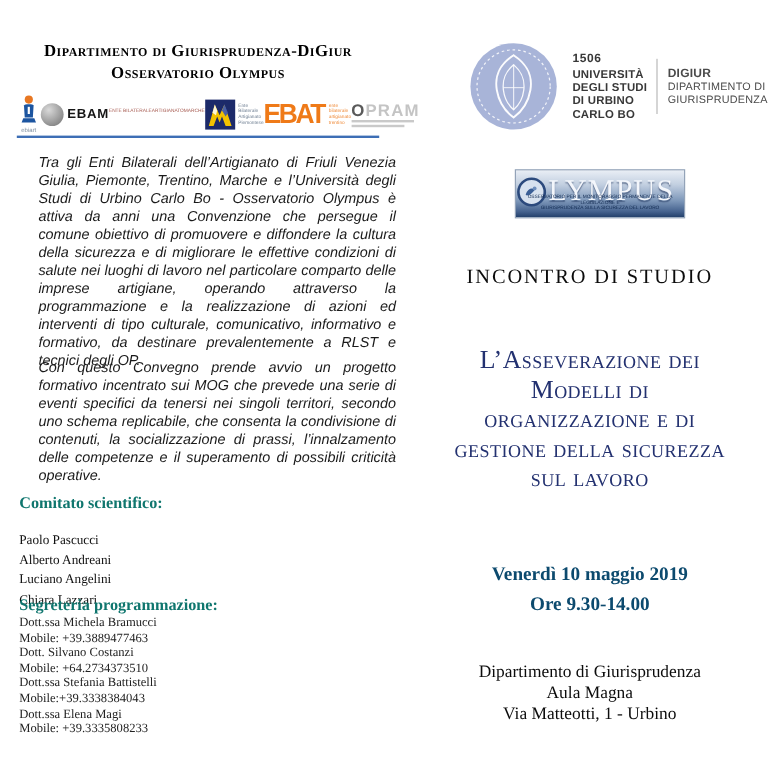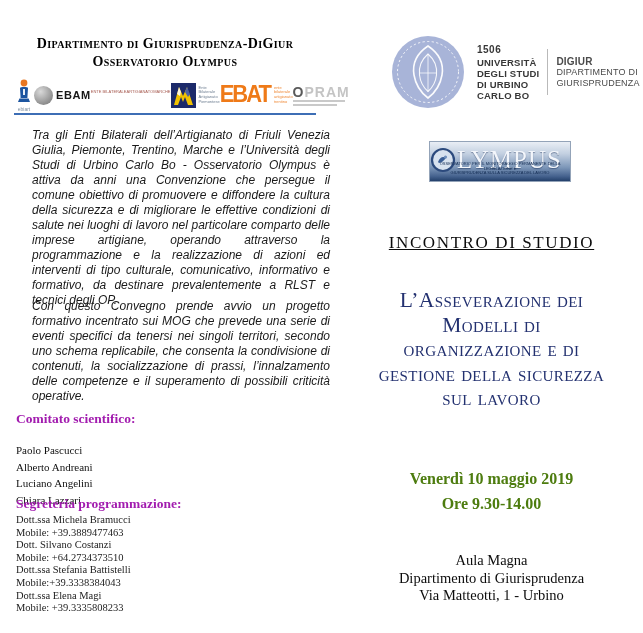--- a/index.html
+++ b/index.html
@@ -51,21 +51,21 @@
   .opram-bar.b1 { width:52px; } .opram-bar.b2 { width:44px; }
 
   .blue-rule { position:absolute; left:0; top:113px; width:302px; height:2px; background:#3d6eb5; }
 
   .para { position:absolute; left:18px; width:298px; text-align:justify;
     font-family:"Liberation Sans", sans-serif; font-style:italic;
     font-size:12px; line-height:15px; color:#1a1a1a; }
   .para-1 { top:128px; }
   .para-2 { top:299px; }
 
-  .sec-heading { position:absolute; left:2px; font-weight:bold; font-size:13.5px; color:#a21caf;text-align:center; }
+  .sec-heading { position:absolute; left:2px; font-weight:bold; font-size:13.5px; color:#0f766e;text-align:center; }
   .comitato-heading { top:411px; }
   .members { position:absolute; left:2px; top:442px; font-size:11px; line-height:16.5px; }
   .segreteria-heading { top:496px; }
   .contacts { position:absolute; left:2px; top:514px; font-size:10.5px; line-height:12.6px; color:#222; }
 
   
   .right-col { position:absolute; left:343px; top:0; width:297px; height:633px; }
 
   .uni-logo { position:absolute; left:48px; top:35px; display:flex; align-items:center; }
   .uni-text { margin-left:12px; display:flex; align-items:center; }
@@ -79,30 +79,30 @@
 
   .olympus-banner { position:absolute; left:86px; top:141px; width:142px; height:41px;
     background:linear-gradient(180deg,#e9eef5 0%,#c3d0e1 30%,#7d97b9 65%,#45628e 88%,#23406b 100%);
     border:1px solid #93a3b8; display:flex; align-items:center; justify-content:flex-start; }
   .olympus-inner { position:relative; display:flex; align-items:center; margin-top:-4px; }
   .olympus-rest { font-family:"Liberation Serif", serif; font-size:25px; color:#f3f6fb;
     letter-spacing:1px; text-shadow:0 1px 1px rgba(30,50,90,.55); margin-left:1px; }
   .olympus-subtitle { position:absolute; left:0; right:0; bottom:5px; text-align:center;
     font-family:"Liberation Sans", sans-serif; font-size:4px; line-height:4.6px; color:#122b52; }
 
-  .event-type { position:absolute; left:0; top:233px; width:297px; text-align:center;
-    font-size:17px; letter-spacing:1.6px; color:#0c0c0c;text-decoration:underline; }
+  .event-type { position:absolute; left:0; top:221px; width:297px; text-align:center;
+    font-size:17px; letter-spacing:1.6px; color:#0c0c0c; }
 
   .main-title { position:absolute; left:-6px; top:288px; width:309px; text-align:center;
     font-variant:small-caps; font-size:21.5px; line-height:24.6px;
     color:#233170; letter-spacing:0.4px; }
   .main-title div { white-space:nowrap; }
 
   .event-date { position:absolute; left:0; top:466px; width:297px; text-align:center;
-    font-weight:bold; font-size:16px; line-height:25px; color:#4d7c0f; }
+    font-weight:bold; font-size:16px; line-height:25px; color:#0c4a6e; }
 
   .event-location { position:absolute; left:0; top:552px; width:297px; text-align:center;
     font-size:14.5px; line-height:17.5px; color:#0c0c0c; }
 </style>
 </head>
 <body>
 
 <div class="left-col">
 
   <div class="dept-header">
@@ -247,18 +247,18 @@
     <div>gestione della sicurezza</div>
     <div>sul lavoro</div>
   </div>
 
   <div class="event-date">
     <div>Venerdì 10 maggio 2019</div>
     <div>Ore 9.30-14.00</div>
   </div>
 
   <div class="event-location">
+    <div>Dipartimento di Giurisprudenza</div>
     <div>Aula Magna</div>
-    <div>Dipartimento di Giurisprudenza</div>
     <div>Via Matteotti, 1 - Urbino</div>
   </div>
 
 </div>
 
 </body></html>

